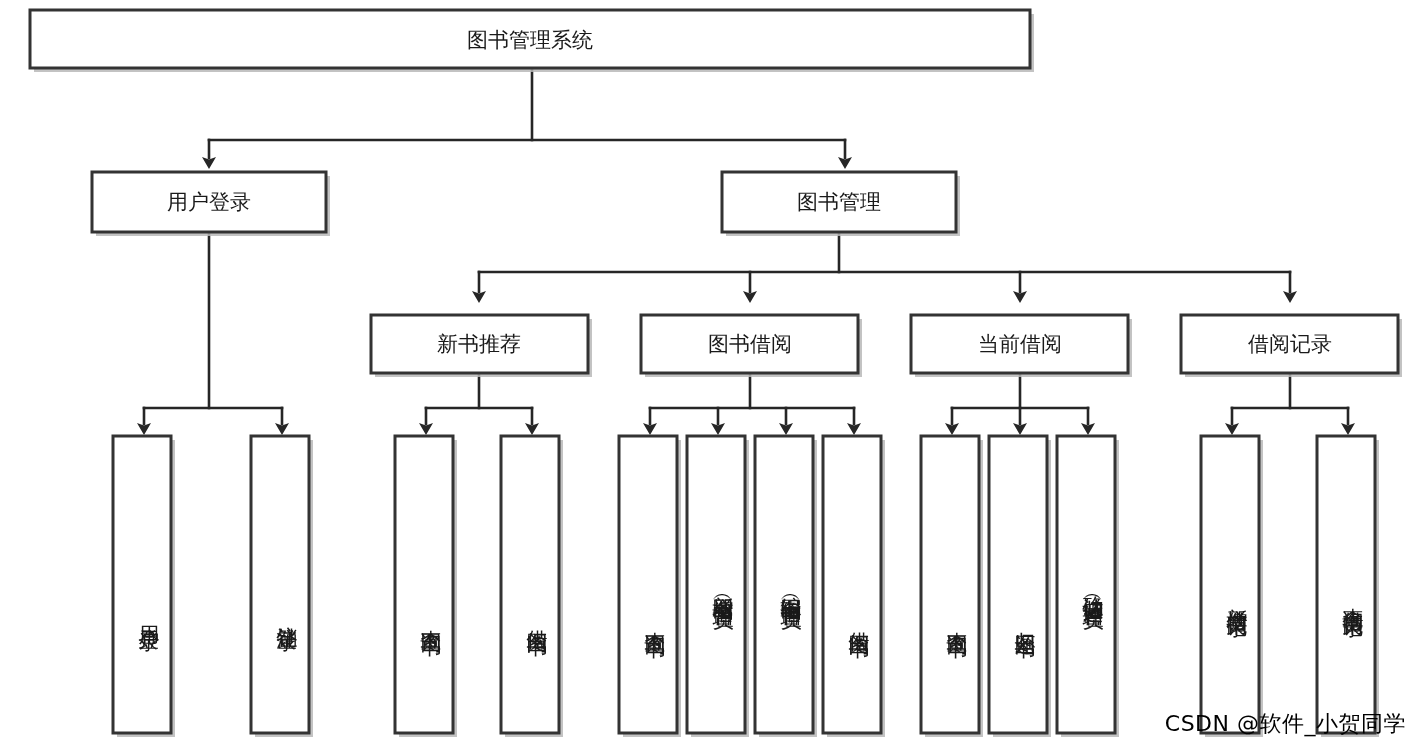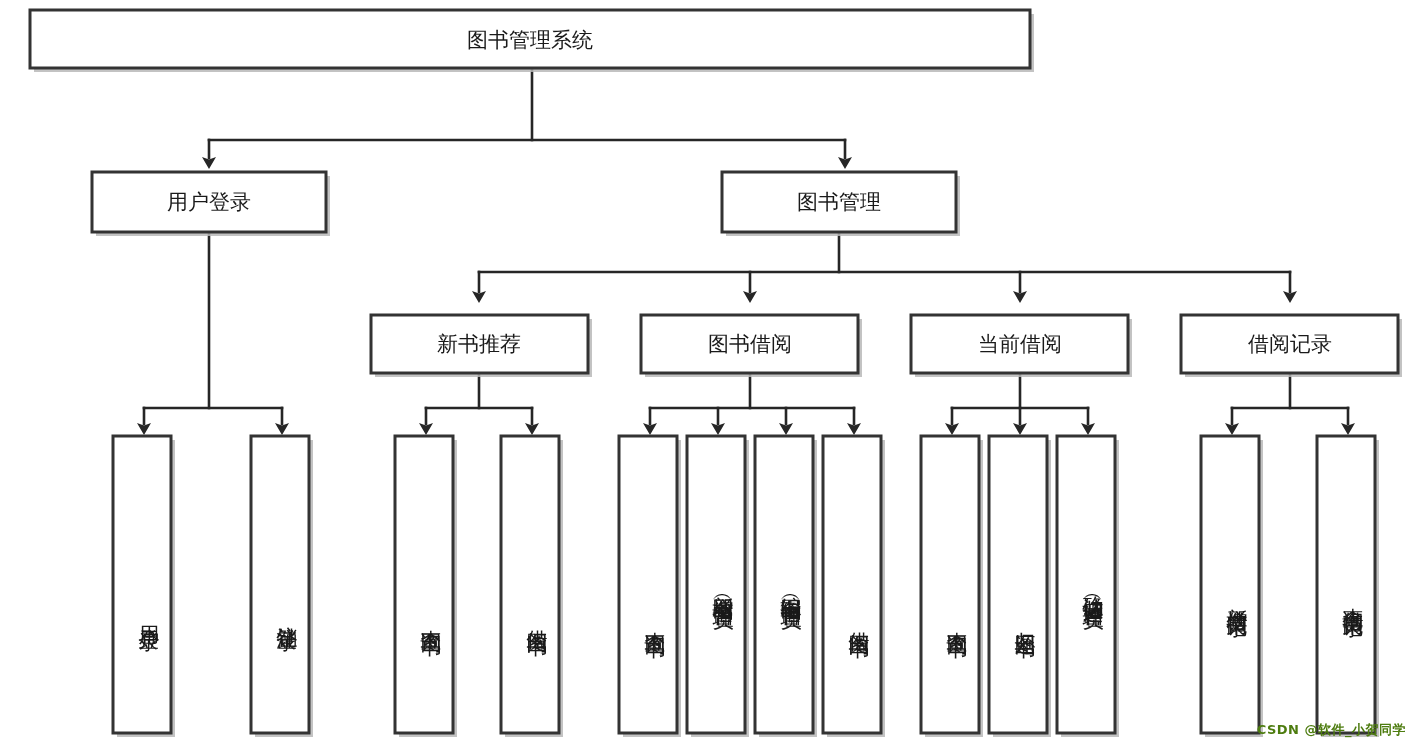--- a/index.html
+++ b/index.html
@@ -65,25 +65,24 @@
     align-items: flex-start;
     justify-content: center;
     white-space: nowrap;
     pointer-events: none;
   }
   .watermark {
     position: absolute;
     right: 10px;
     bottom: 8px;
     font-family: "DejaVu Sans", "Liberation Sans", sans-serif;
-    font-size: 13px;
-    color: #4d7c0f;
+    font-size: 22px;
+    color: #000000;
     letter-spacing: 0.5px;
     white-space: nowrap;
-    font-weight: bold;
   }
 </style>
 </head>
 <body>
 
 <div id="diagram-root">
 
   <svg class="diagram" viewBox="0 0 1405 747" xmlns="http://www.w3.org/2000/svg">
     <defs>
       <marker id="arrow" markerWidth="12" markerHeight="14" refX="1" refY="7" orient="auto" markerUnits="userSpaceOnUse">

